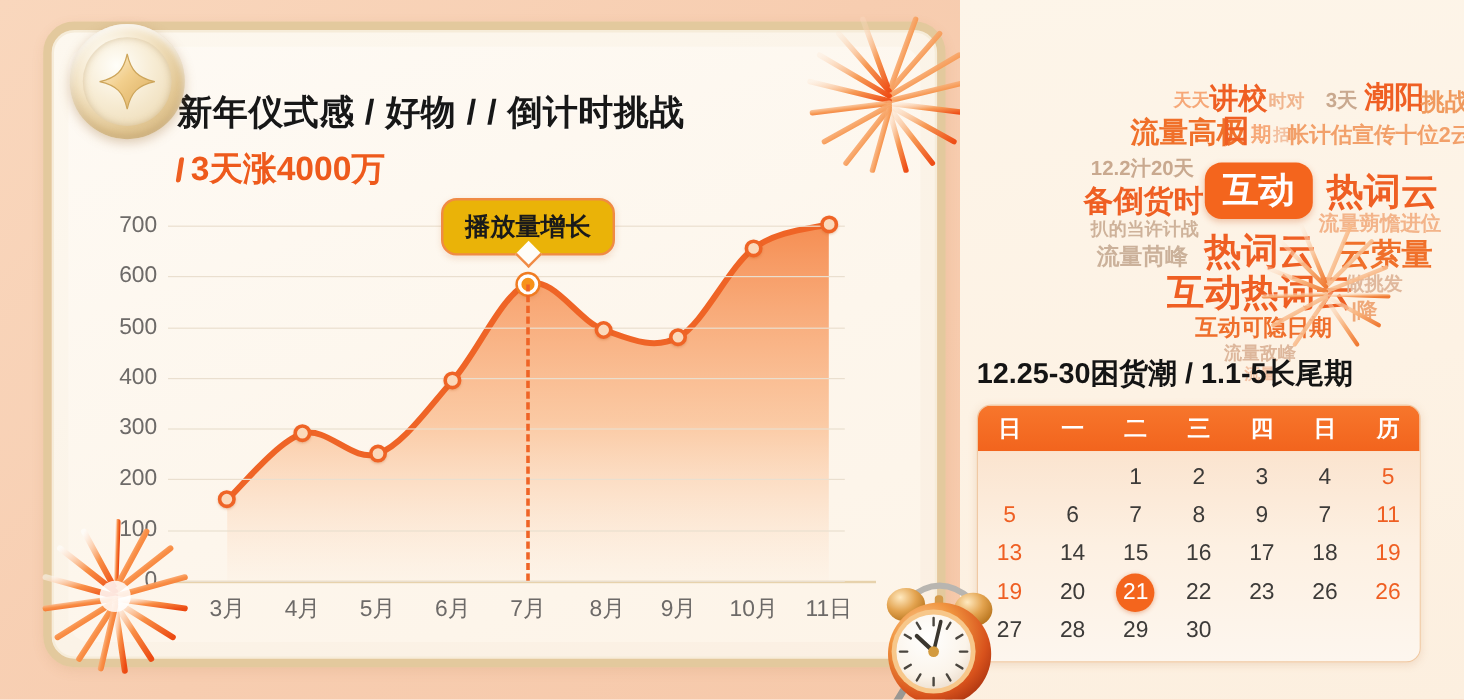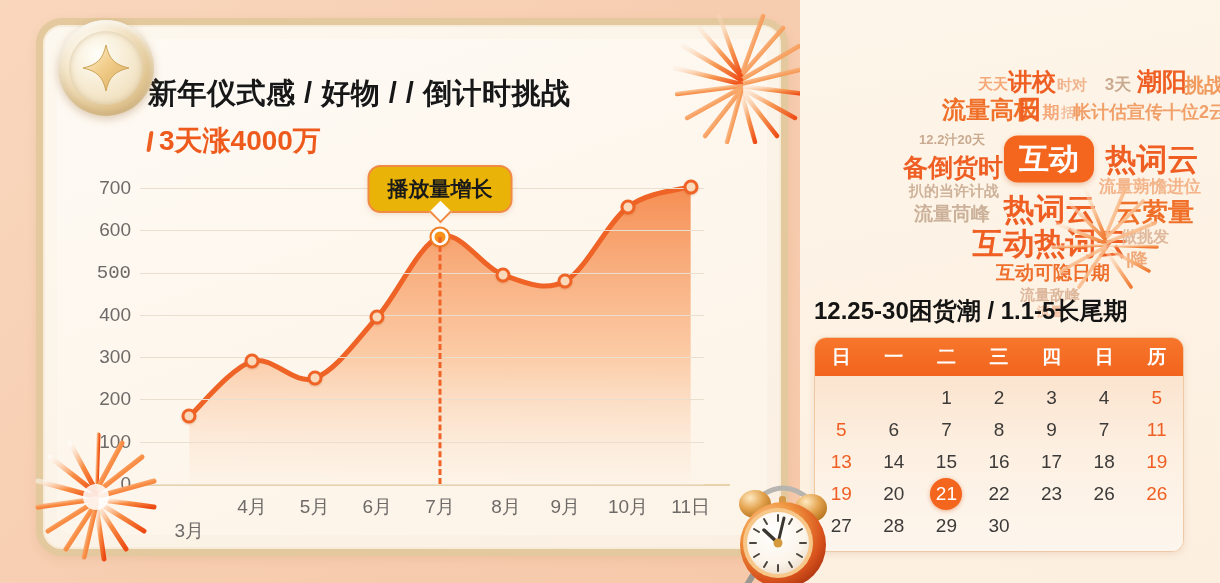--- a/index.html
+++ b/index.html
@@ -272,26 +272,26 @@
       <div class="y-label" style="top: 316px;">0</div>
       <div class="gridline" style="top: 273.714px;"></div>
       <div class="y-label" style="top: 273.714px;">100</div>
       <div class="gridline" style="top: 231.429px;"></div>
       <div class="y-label" style="top: 231.429px;">200</div>
       <div class="gridline" style="top: 189.143px;"></div>
       <div class="y-label" style="top: 189.143px;">300</div>
       <div class="gridline" style="top: 146.857px;"></div>
       <div class="y-label" style="top: 146.857px;">400</div>
       <div class="gridline" style="top: 104.571px;"></div>
-      <div class="y-label" style="top: 104.571px; font-family: Liberation Mono, monospace;">500</div>
+      <div class="y-label" style="top: 104.571px;">500</div>
       <div class="gridline" style="top: 62.2857px;"></div>
       <div class="y-label" style="top: 62.2857px;">600</div>
       <div class="gridline" style="top: 20px;"></div>
       <div class="y-label" style="top: 20px;">700</div>
-      <div class="x-label" style="left: 49.3333px; margin-top: 24px;">3月</div>
+      <div class="x-label" style="left: 49.3333px;">3月</div>
       <div class="x-label" style="left: 112px;">4月</div>
       <div class="x-label" style="left: 174.667px;">5月</div>
       <div class="x-label" style="left: 237.333px;">6月</div>
       <div class="x-label" style="left: 300px;">7月</div>
       <div class="x-label" style="left: 366px;">8月</div>
       <div class="x-label" style="left: 425.333px;">9月</div>
       <div class="x-label" style="left: 488px;">10月</div>
       <div class="x-label" style="left: 550.667px;">11日</div>
       <div class="pt" style="left: 49.3333px; top: 248.343px;"></div>
       <div class="pt" style="left: 112px; top: 193.371px;"></div>
@@ -363,21 +363,21 @@
       <div class="wc" style="left: 232px; top: 20px; font-size: 24px; color: rgb(239, 95, 35);">讲校</div>
       <div class="wc" style="left: 272px; top: 23px; font-size: 15px; color: rgb(240, 181, 142);">时对</div>
       <div class="wc" style="left: 318px; top: 22px; font-size: 17px; color: rgb(201, 169, 143);">3天</div>
       <div class="wc" style="left: 362px; top: 19px; font-size: 25px; color: rgb(239, 95, 35);">潮阳</div>
       <div class="wc" style="left: 404px; top: 23px; font-size: 20px; color: rgb(240, 154, 94);">挑战</div>
       <div class="wc" style="left: 190px; top: 48px; font-size: 24px; color: rgb(240, 112, 42);">流量高极</div>
       <div class="wc" style="left: 230px; top: 47px; font-size: 26px; color: rgb(239, 95, 35);">日</div>
       <div class="wc" style="left: 251px; top: 50px; font-size: 17px; color: rgb(246, 168, 120);">期</div>
       <div class="wc" style="left: 268px; top: 51px; font-size: 14px; color: rgb(243, 192, 160);">括</div>
       <div class="wc" style="left: 350px; top: 50px; font-size: 18px; color: rgb(242, 160, 106);">帐计估宣传十位2云</div>
-      <div class="wc" style="left: 152px; top: 78px; font-size: 13px; color: rgb(201, 169, 143);">12.2汁20天</div>
+      <div class="wc" style="left: 152px; top: 78px; font-size: 17px; color: rgb(201, 169, 143);">12.2汁20天</div>
       <div class="wc" style="left: 153px; top: 105px; font-size: 25px; color: rgb(239, 95, 35);">备倒货时</div>
       <div class="wc pill" style="left: 249px; top: 97px; font-size: 30px; color: rgb(255, 255, 255);">互动</div>
       <div class="wc" style="left: 352px; top: 98px; font-size: 31px; color: rgb(239, 95, 35);">热词云</div>
       <div class="wc" style="left: 154px; top: 129px; font-size: 15px; color: rgb(206, 178, 154);">扒的当许计战</div>
       <div class="wc" style="left: 350px; top: 124px; font-size: 17px; color: rgb(243, 180, 138);">流量蒴憺进位</div>
       <div class="wc" style="left: 152px; top: 152px; font-size: 19px; color: rgb(203, 177, 154);">流量苘峰</div>
       <div class="wc" style="left: 250px; top: 148px; font-size: 31px; color: rgb(239, 95, 35);">热词云</div>
       <div class="wc" style="left: 355px; top: 150px; font-size: 26px; color: rgb(240, 112, 42);">云萦量</div>
       <div class="wc" style="left: 250px; top: 182px; font-size: 31px; color: rgb(239, 95, 35);">互动热词云</div>
       <div class="wc" style="left: 345px; top: 175px; font-size: 16px; color: rgb(224, 184, 156);">做挑发</div>

